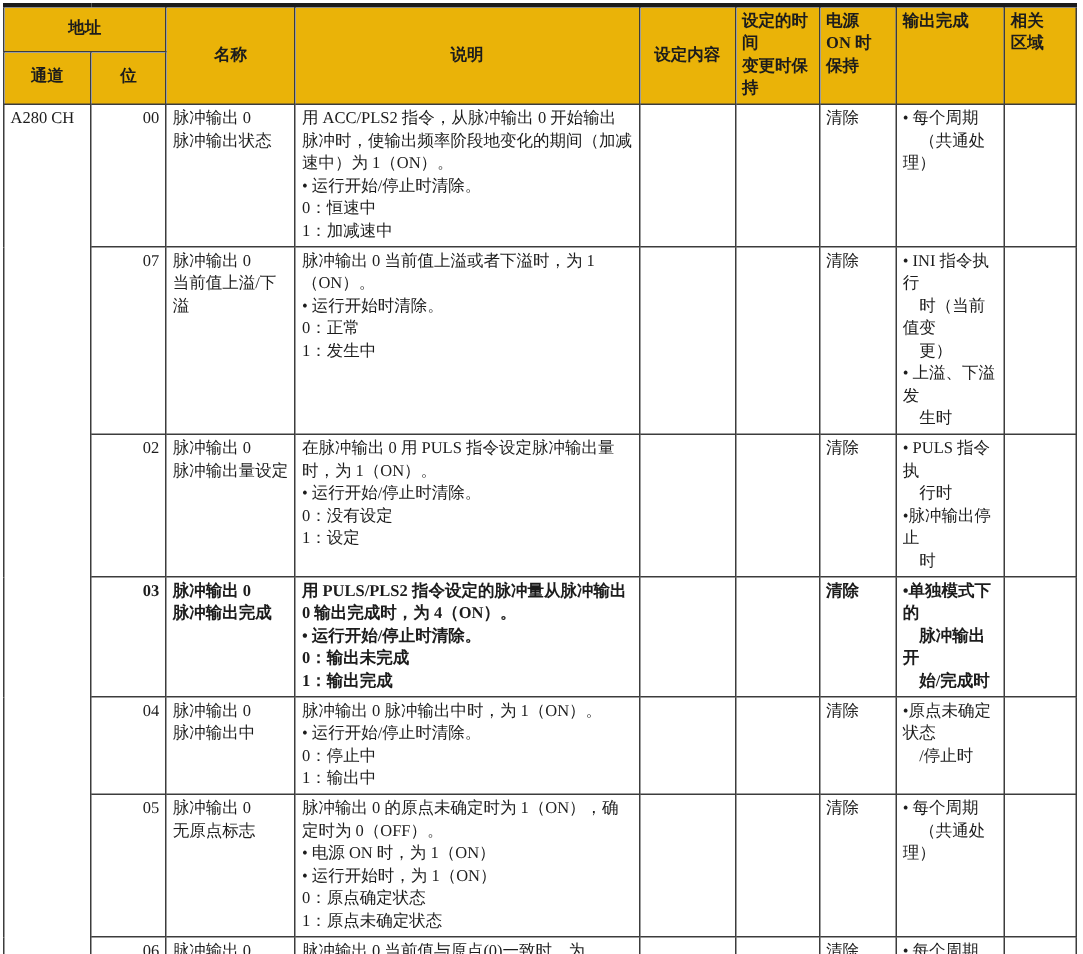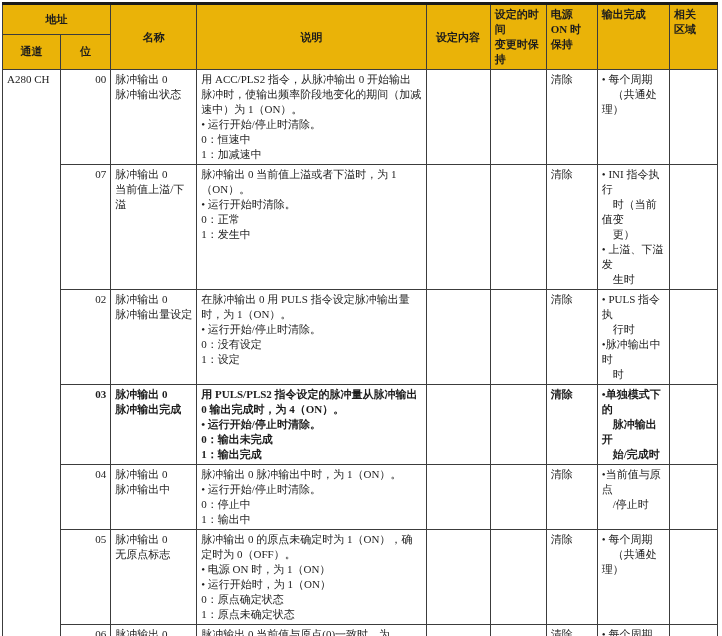--- a/index.html
+++ b/index.html
@@ -138,21 +138,21 @@
 脉冲输出量设定</td>
     <td>在脉冲输出 0 用 PULS 指令设定脉冲输出量时，为 1（ON）。
 • 运行开始/停止时清除。
 0：没有设定
 1：设定</td>
     <td></td>
     <td></td>
     <td class="power">清除</td>
     <td class="timing">• PULS 指令执
 　行时
-•脉冲输出中时
+•脉冲输出停止
 　时</td>
     <td></td>
   </tr>
 
   <tr>
     <td class="bit">03</td>
     <td>脉冲输出 0
 脉冲输出完成</td>
     <td>用 PULS/PLS2 指令设定的脉冲量从脉冲输出 0 输出完成时，为 4（ON）。
 • 运行开始/停止时清除。
@@ -171,21 +171,21 @@
     <td class="bit">04</td>
     <td>脉冲输出 0
 脉冲输出中</td>
     <td>脉冲输出 0 脉冲输出中时，为 1（ON）。
 • 运行开始/停止时清除。
 0：停止中
 1：输出中</td>
     <td></td>
     <td></td>
     <td class="power">清除</td>
-    <td class="timing">•当前值与原点
+    <td class="timing">•原点未确定状态
 　/停止时</td>
     <td></td>
   </tr>
 
   <tr>
     <td class="bit">05</td>
     <td>脉冲输出 0
 无原点标志</td>
     <td>脉冲输出 0 的原点未确定时为 1（ON），确定时为 0（OFF）。
 • 电源 ON 时，为 1（ON）

